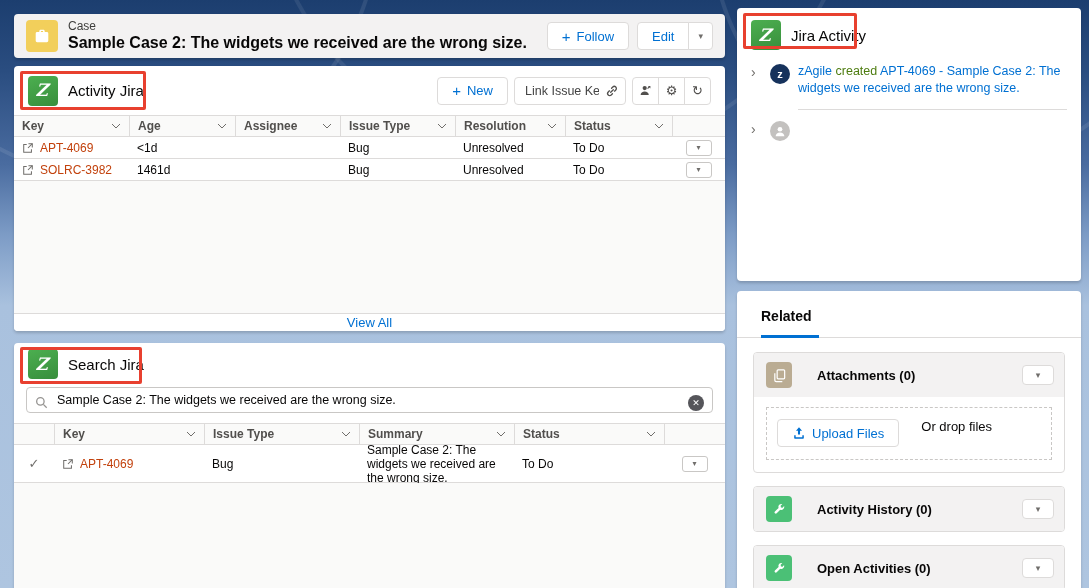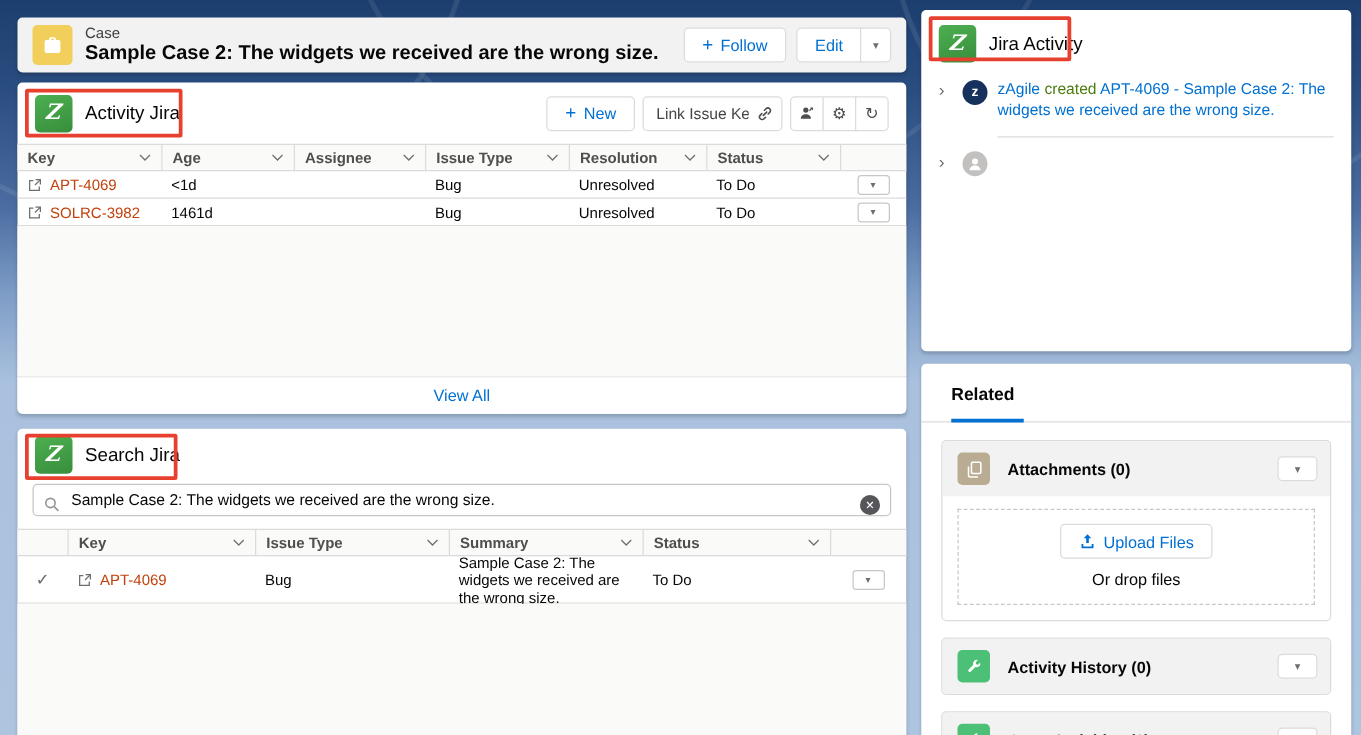--- a/index.html
+++ b/index.html
@@ -60,21 +60,21 @@
   .t-head { height:22px; background:#fafaf9; border-top:1px solid #dddbda; border-bottom:1px solid #dddbda; }
   .th { display:flex; align-items:center; justify-content:space-between; height:100%; padding:0 8px; font-size:12px; font-weight:700; color:#514f4d; border-left:1px solid #dddbda; cursor:pointer; white-space:nowrap; overflow:hidden; }
   .th:first-child { border-left:none; }
   .t-row { height:22px; border-bottom:1px solid #dddbda; font-size:12px; color:#080707; }
   .td { padding:0 8px; display:flex; align-items:center; gap:6px; white-space:nowrap; overflow:hidden; }
   .key-link { color:#c2410c; text-decoration:none; cursor:pointer; }
   .row-action { display:flex; justify-content:center; }
   .mini-dd { width:26px; height:16px; border:1px solid #c9c7c5; border-radius:3px; background:#fff; display:flex; align-items:center; justify-content:center; cursor:pointer; }
   .mini-dd .caret { font-size:8px; }
   .empty-body { flex:1 1 auto; background:#fafaf9; }
-  .view-all { height:30px; border-top:1px solid #dddbda; display:flex; align-items:center; justify-content:center; background:#fff; border-radius:0 0 4px 4px; }
+  .view-all { height:18px; border-top:1px solid #dddbda; display:flex; align-items:center; justify-content:center; background:#fff; border-radius:0 0 4px 4px; }
   .view-all a { color:#0070d2; font-size:13px; text-decoration:none; cursor:pointer; }
 
   
   #search-jira { left:14px; top:343px; width:711px; height:260px; display:flex; flex-direction:column; }
   #search-jira .panel-head { height:42px; }
   .search-row { padding:2px 12px 10px; }
   .search-wrap { position:relative; }
   .search-input { width:100%; height:26px; border:1px solid #c9c7c5; border-radius:4px; padding:0 34px 0 30px; font-size:12.5px; font-family:inherit; color:#080707; }
   .mag-icon { position:absolute; left:9px; top:6px; }
   .clear-btn { position:absolute; right:9px; top:5px; width:16px; height:16px; border-radius:50%; background:#55555a; color:#fff;
@@ -99,29 +99,29 @@
   .act-time { font-size:12px; color:#706e6b; margin-top:3px; }
   .act-divider { border-bottom:1px solid #dddbda; margin-top:12px; }
 
   
   #related-panel { left:737px; top:291px; width:344px; height:310px; padding:14px 16px; }
   .tab-row { position:relative; padding:2px 2px 12px; border-bottom:1px solid #dddbda; margin:0 -16px; padding-left:24px; }
   .tab-label { font-size:14px; font-weight:700; color:#080707; cursor:pointer; }
   .tab-underline { position:absolute; left:24px; bottom:-1px; width:58px; height:3px; background:#0070d2; }
   .cards { display:flex; flex-direction:column; gap:13px; margin-top:14px; }
   .card { border:1px solid #dddbda; border-radius:4px; background:#fff; overflow:hidden; }
-  .card-head { background:#f3f2f2; height:44px; display:flex; align-items:center; gap:14px; padding:0 10px 0 12px; }
+  .card-head { background:#f3f2f2; height:44px; display:flex; align-items:center; gap:25px; padding:0 10px 0 12px; }
   .card-icon { width:26px; height:26px; border-radius:4px; display:flex; align-items:center; justify-content:center; flex:0 0 auto; }
   .icon-attach { background:#baac93; }
   .icon-wrench { background:#4bc076; }
   .card-title { font-size:13px; font-weight:700; color:#080707; }
   .card-dd { margin-left:auto; width:32px; height:20px; background:#fff; border:1px solid #dddbda; border-radius:4px;
              display:flex; align-items:center; justify-content:center; cursor:pointer; }
   .card-body { padding:10px 12px 12px; }
-  .dropzone { border:1px dashed #c9c7c5; padding:11px 10px 12px; display:flex; flex-direction:column; align-items:center; gap:9px; }
+  .dropzone { border:1px dashed #c9c7c5; padding:11px 10px 12px; display:flex; flex-direction:row; align-items:flex-start; gap:22px; }
   .upload-btn { height:28px; }
   .drop-hint { font-size:13px; color:#080707; }
 
   svg { display:block; }
 </style>
 </head>
 <body>
 
 <div class="panel" id="case-header">
   <div class="obj-icon">

